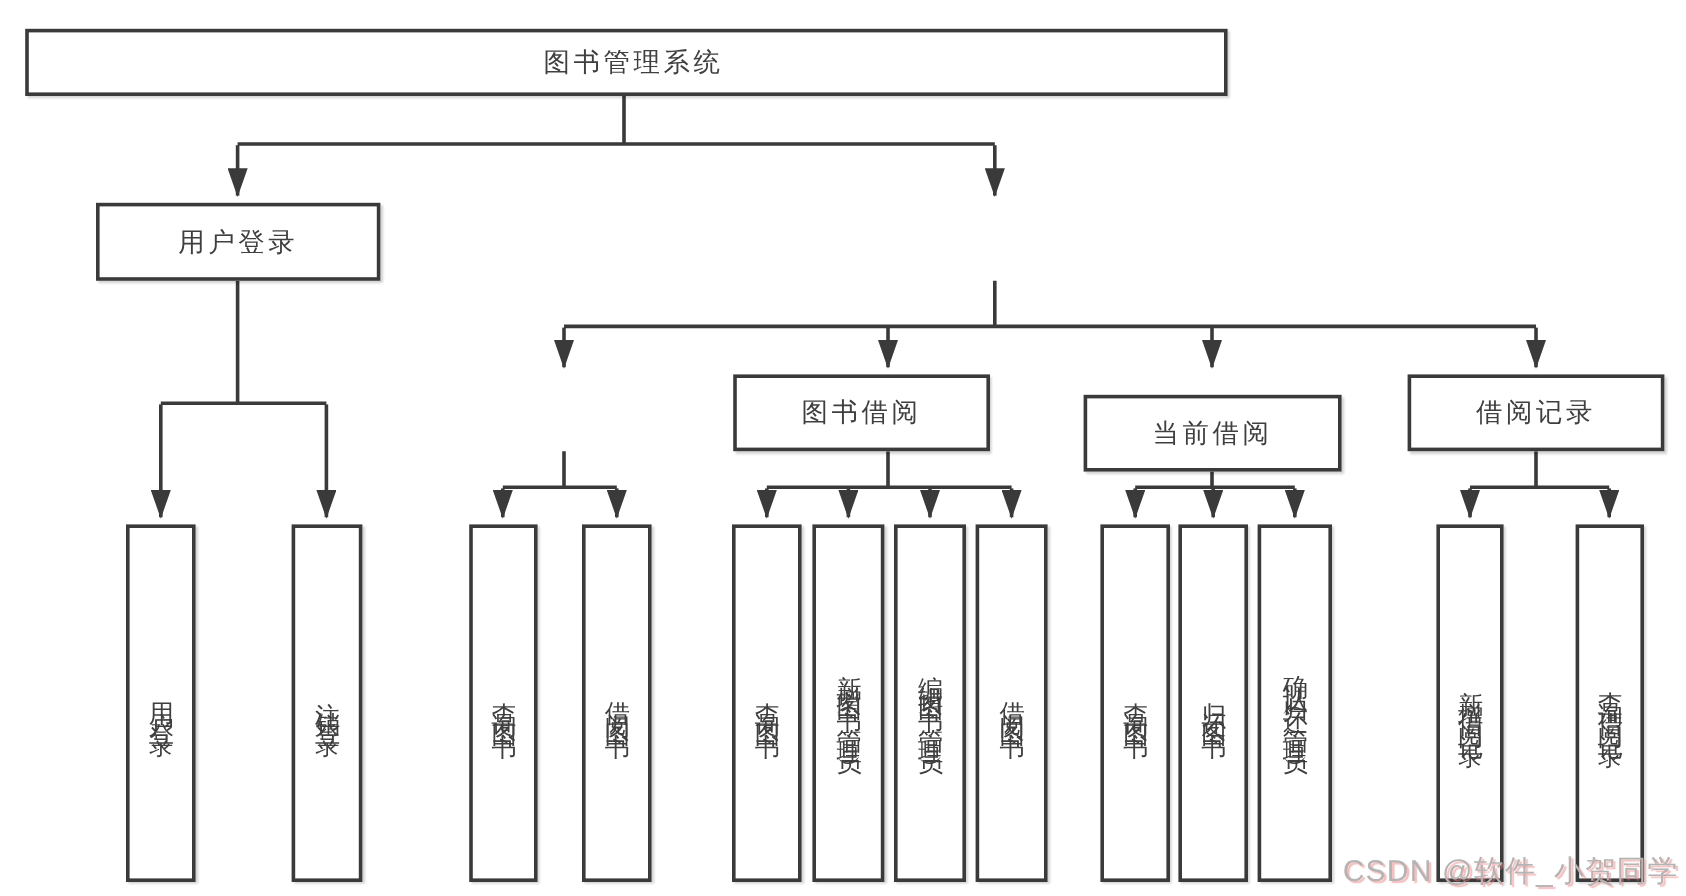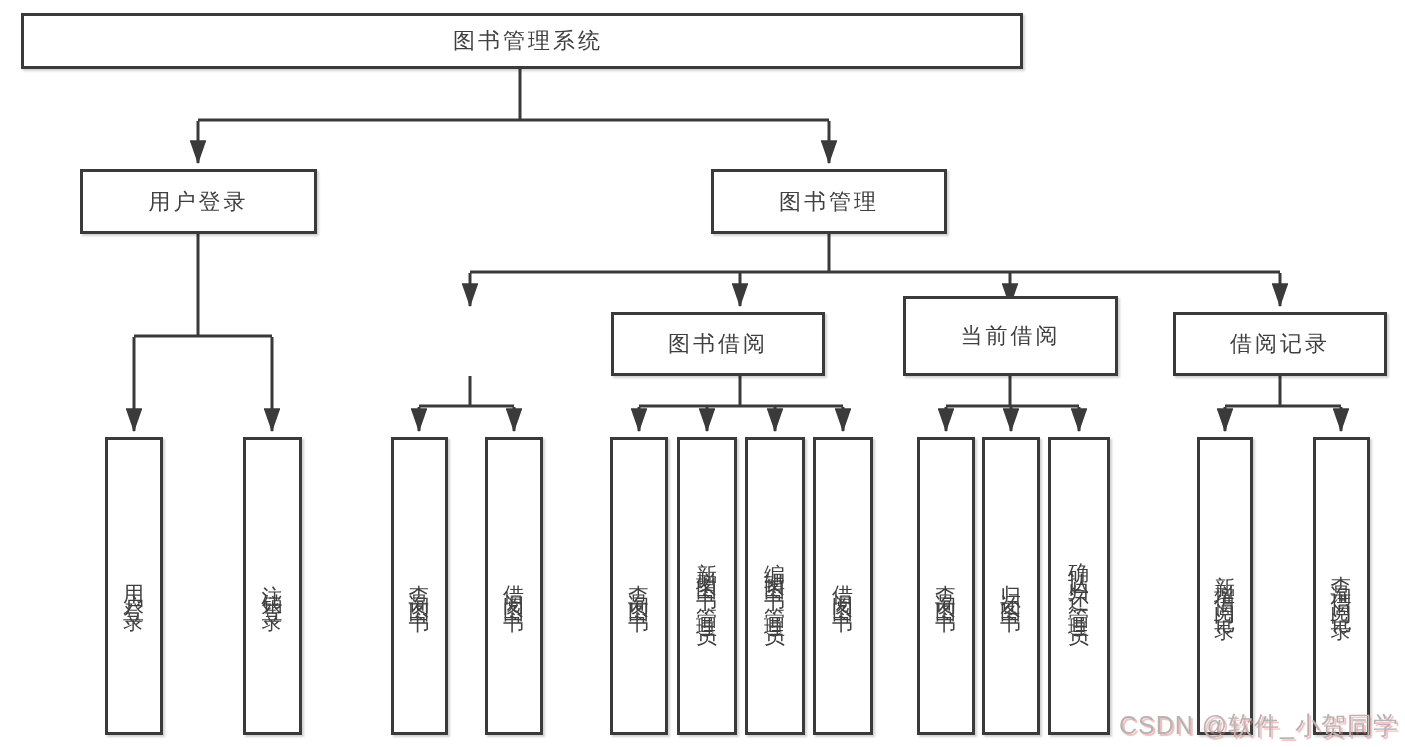--- a/index.html
+++ b/index.html
@@ -26,26 +26,26 @@
   .hlabel { font-size: 22px; letter-spacing: 3px; white-space: nowrap; }
   .leaf span {
     writing-mode: vertical-rl;
     text-orientation: mixed;
     font-size: 21px;
     letter-spacing: 9px;
     line-height: 1;
     white-space: nowrap;
   }
   
-  #root-box        { left: 21px;   top: 13px;  width: 1002px; height: 56px; padding-left: 12px; }
+  #root-box        { left: 21px;   top: 24px;  width: 1002px; height: 56px; padding-left: 12px; }
   #n-user-login    { left: 80px;   top: 169px; width: 237px;  height: 65px; }
   #n-book-mgmt     { left: 711px;  top: 169px; width: 236px;  height: 65px; }
   #n-new-book      { left: 362px;  top: 312px; width: 216px;  height: 64px; }
   #n-borrowing     { left: 611px;  top: 312px; width: 214px;  height: 64px; }
-  #n-current       { left: 903px;  top: 296px; width: 215px;  height: 80px; }
+  #n-current       { left: 903px;  top: 329px; width: 215px;  height: 64px; }
   #n-records       { left: 1173px; top: 312px; width: 214px;  height: 64px; }
   .leaf            { top: 437px; height: 298px; }
   #l-user-login    { left: 105px;  width: 58px; }
   #l-logout        { left: 243px;  width: 59px; }
   #l-query-1       { left: 391px;  width: 57px; }
   #l-borrow-1      { left: 485px;  width: 58px; }
   #l-query-2       { left: 610px;  width: 58px; }
   #l-add-book      { left: 677px;  width: 60px; }
   #l-edit-book     { left: 745px;  width: 60px; }
   #l-borrow-2      { left: 813px;  width: 60px; }
@@ -127,23 +127,20 @@
     </g>
   </svg>
 
   <div class="box" id="root-box">
     <span class="hlabel">图书管理系统</span>
   </div>
 
   <div class="box" id="n-user-login">
     <span class="hlabel">用户登录</span>
   </div>
-  <div class="box" id="n-book-mgmt">
-    <span class="hlabel">图书管理</span>
-  </div>
 
   <div class="box" id="n-borrowing">
     <span class="hlabel">图书借阅</span>
   </div>
   <div class="box" id="n-current">
     <span class="hlabel">当前借阅</span>
   </div>
   <div class="box" id="n-records">
     <span class="hlabel">借阅记录</span>
   </div>

